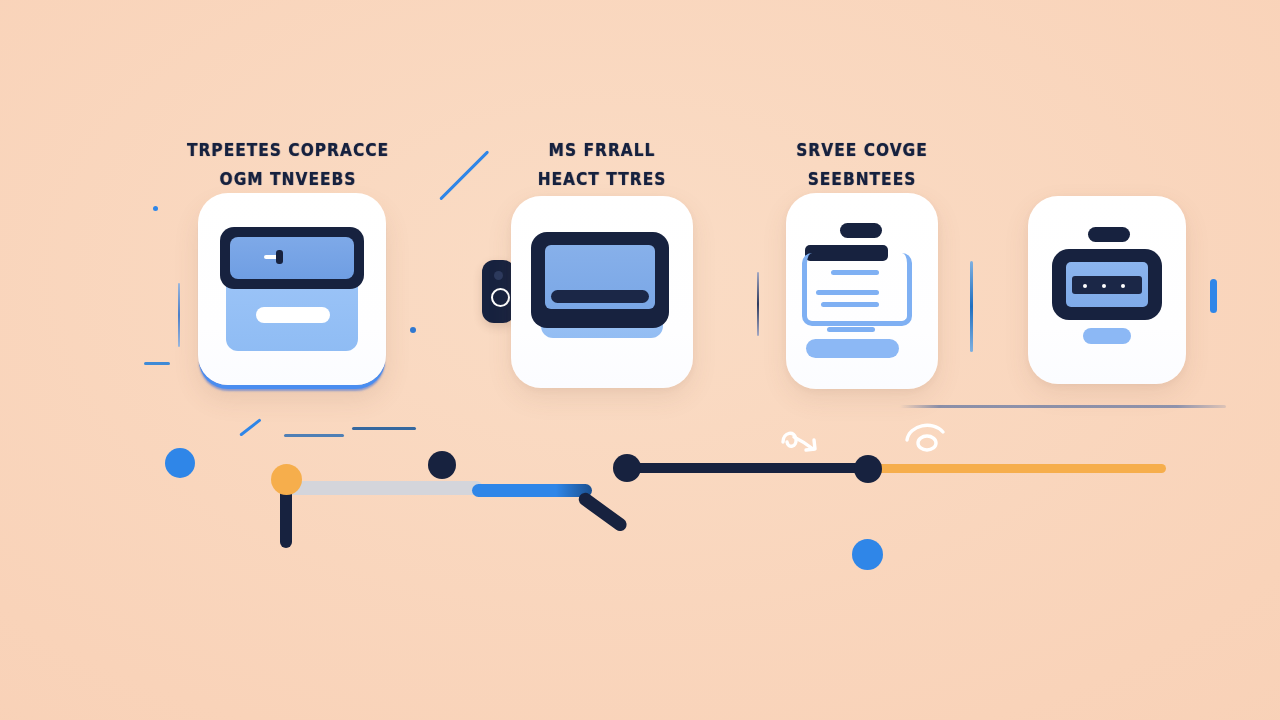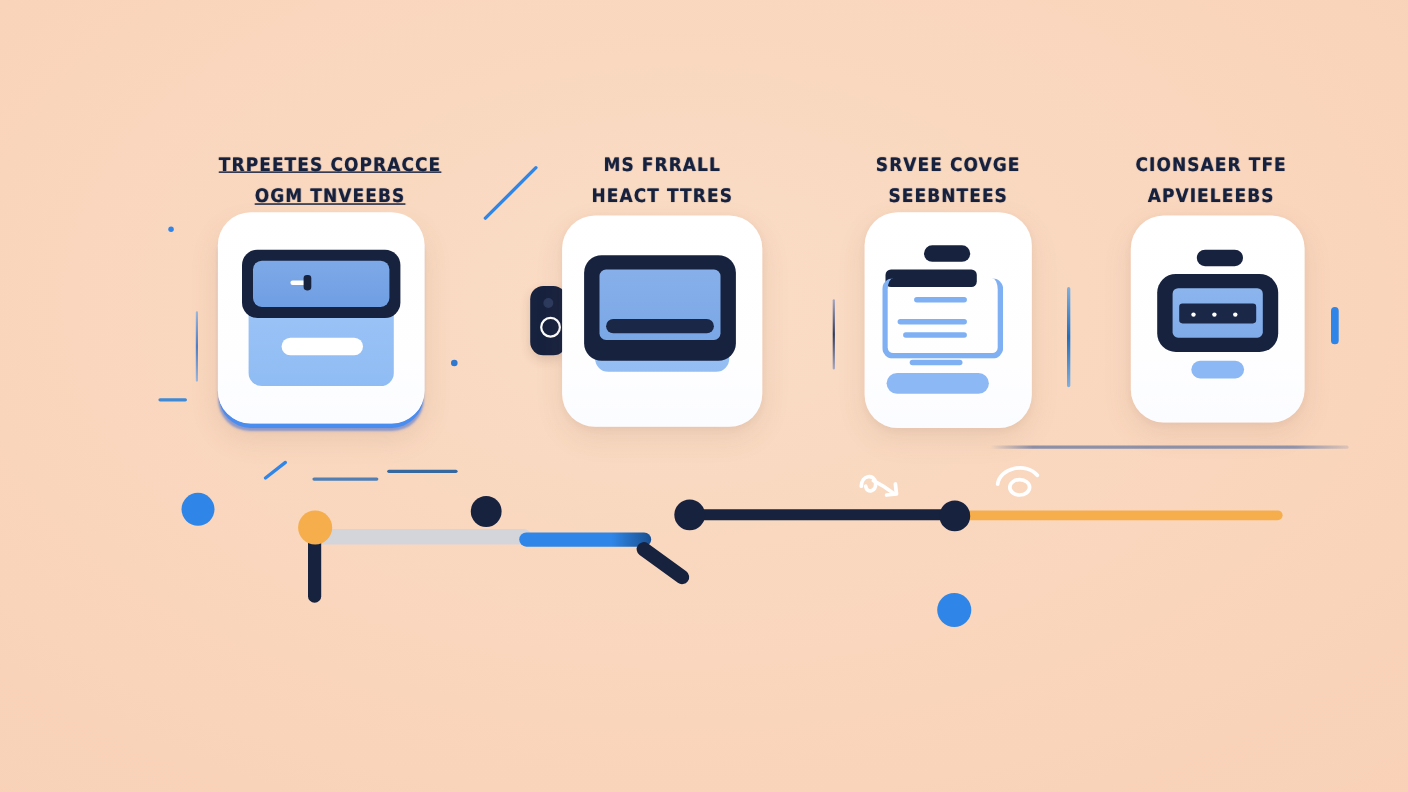--- a/index.html
+++ b/index.html
@@ -72,28 +72,26 @@
 
   <div class="abs" style="left:1210px;top:279px;width:7px;height:34px;border-radius:4px;background:#2f86e8;"></div>
 
   <div class="abs" style="left:900px;top:405px;width:326px;height:2.5px;border-radius:2px;background:linear-gradient(90deg,rgba(139,143,168,0),#8b8fa8 12%,#9094ad 85%,rgba(139,143,168,.25));"></div>
 
   <div class="abs" style="left:482px;top:260px;width:33px;height:63px;border-radius:12px;background:#17223f;box-shadow:0 4px 10px rgba(80,50,40,.16);">
     <div class="abs" style="left:12px;top:11px;width:9px;height:9px;border-radius:50%;background:#2c3a5e;"></div>
     <div class="abs" style="left:9px;top:28px;width:15px;height:15px;border-radius:50%;border:2.5px solid #ffffff;"></div>
   </div>
 
-  <div class="hdg" style="left:184px;top:136px;width:232px;text-decoration:underline;">TRPEETES COPRACCE
+  <div class="hdg" style="left:172px;top:136px;width:232px;">TRPEETES COPRACCE
 OGM TNVEEBS</div>
   <div class="hdg" style="left:750px;top:136px;width:224px;">SRVEE COVGE
 SEEBNTEES</div>
   <div class="hdg" style="left:488px;top:136px;width:228px;">MS FRRALL
 HEACT TTRES</div>
-  <div class="hdg" style="left:990px;top:136px;width:222px;">CIONSAER TFE
-APVIELEEBS</div>
 
   <div class="card c1" style="left:198px;top:193px;width:188px;height:192px;">
     <div class="abs" style="left:20px;top:32px;width:148px;height:128px;">
 
       <div class="abs bluLight" style="left:8px;top:48px;width:132px;height:78px;border-radius:12px;background:linear-gradient(180deg,#9cc4f7,#8fbcf4);"></div>
       <div class="abs white" style="left:38px;top:82px;width:74px;height:16px;border-radius:9px;"></div>
 
       <div class="abs dark" style="left:2px;top:2px;width:144px;height:62px;border-radius:14px;"></div>
 
       <div class="abs" style="left:12px;top:12px;width:124px;height:42px;border-radius:8px;background:linear-gradient(180deg,#7ea9e8,#6f9ee3);"></div>

